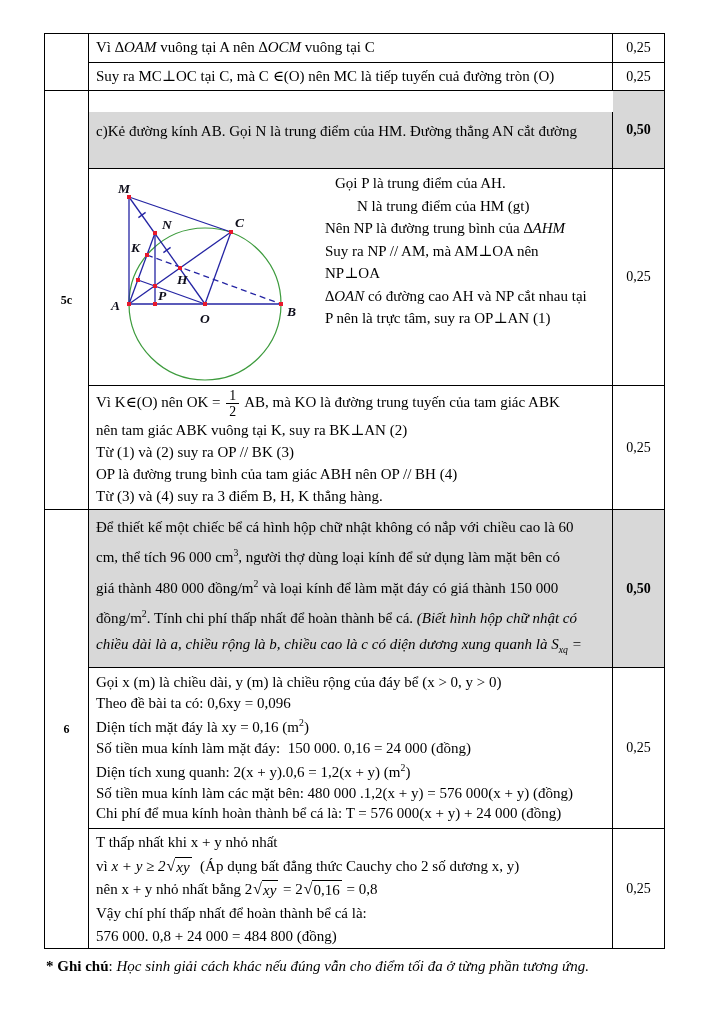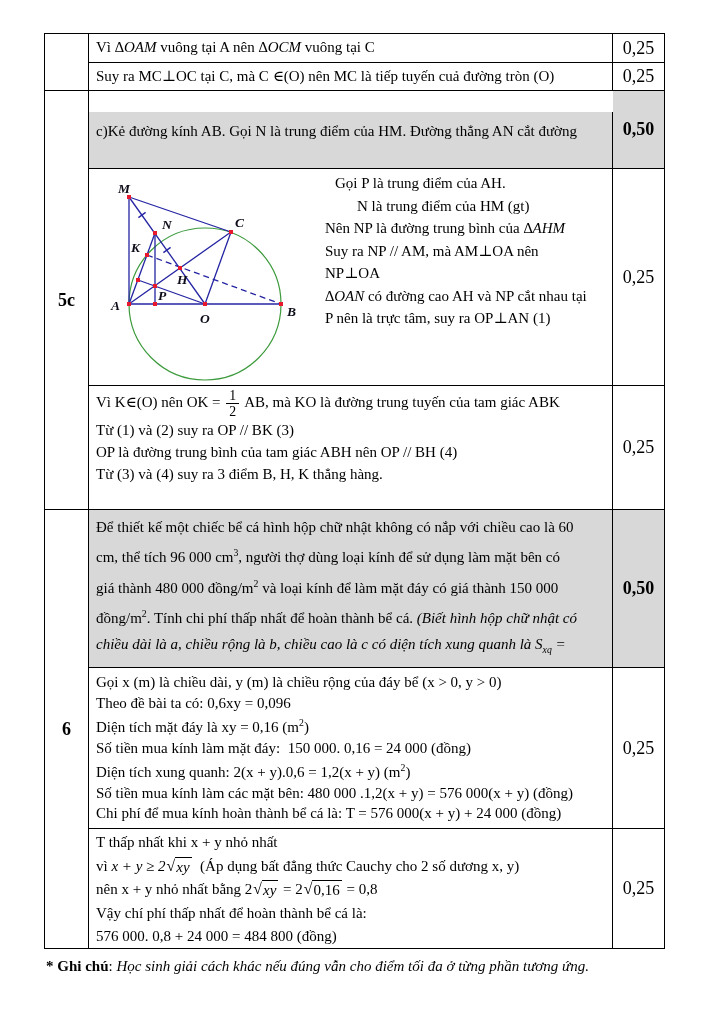--- a/index.html
+++ b/index.html
@@ -15,22 +15,22 @@
     grid-template-rows:29px 28px 78px 217px 124px 158px 161px 120px;
     border-top:1px solid var(--c-border,#000);
     border-left:1px solid var(--c-border,#000);
     background:#fff;
   }
   .cell{
     border-right:1px solid var(--c-border,#000);
     border-bottom:1px solid var(--c-border,#000);
     overflow:hidden;box-sizing:border-box;
   }
-  .left{display:flex;align-items:center;justify-content:center;font-weight:bold;font-size:18px;}
-  .score{display:flex;align-items:center;justify-content:center;font-size:18px;}
+  .left{display:flex;align-items:center;justify-content:center;font-weight:bold;font-size:12px;}
+  .score{display:flex;align-items:center;justify-content:center;font-size:14px;}
   .main{padding:3px 4px 0 7px;line-height:20px;}
   .shade{background:var(--c-shade,#d8d8d8);}
   .bd{font-weight:bold;}
   .it{font-style:italic;}
   .sup{vertical-align:super;font-size:0.65em;}
   .sub{vertical-align:sub;font-size:0.65em;}
   .line{white-space:nowrap;}
   #m2{line-height:27px;padding-top:6px;margin-top:21px;}
   #m3{padding:0;display:flex;}
   #m3 .proof{line-height:22.5px;padding-top:3px;width:272px;}
@@ -129,30 +129,31 @@
         <div class="line"><span class="it">∆OAN</span><span> có đường cao AH và NP cắt nhau tại</span></div>
         <div class="line"><span>P nên là trực tâm, suy ra OP</span><span>⊥</span><span>AN (1)</span></div>
       </div>
   </div>
 
   <div class="cell main" id="m4" style="grid-area:5/2">
       <div class="line"><span>Vì K</span><span>∈</span><span>(O) nên OK = </span><span class="frac">
           <span class="fn">1</span>
           <span class="fd">2</span>
         </span><span> AB, mà KO là đường trung tuyến của tam giác ABK</span></div>
+      <div class="line"><span>nên tam giác ABK vuông tại K, suy ra BK</span><span>⊥</span><span>AN (2)</span></div>
       <div class="line"><span>Từ (1) và (2) suy ra OP // BK (3)</span></div>
       <div class="line"><span>OP là đường trung bình của tam giác ABH nên OP // BH (4)</span></div>
       <div class="line"><span>Từ (3) và (4) suy ra 3 điểm B, H, K thẳng hàng.</span></div>
     </div>
   <div class="cell main shade" id="m5" style="grid-area:6/2">
       <div class="line"><span>Để thiết kế một chiếc bể cá hình hộp chữ nhật không có nắp với chiều cao là 60</span></div>
       <div class="line"><span>cm, thể tích 96 000 cm</span><span class="sup">3</span><span>, người thợ dùng loại kính để sử dụng làm mặt bên có</span></div>
       <div class="line"><span>giá thành 480 000 đồng/m</span><span class="sup">2</span><span> và loại kính để làm mặt đáy có giá thành 150 000</span></div>
       <div class="line"><span>đồng/m</span><span class="sup">2</span><span>. Tính chi phí thấp nhất để hoàn thành bể cá. </span><span class="it">(Biết hình hộp chữ nhật có</span></div>
-      <div class="line"><span class="it">chiều dài là a, chiều rộng là b, chiều cao là c có diện tích xung quanh là S</span><span class="sub it">xq</span><span class="it"> =</span></div>
+      <div class="line"><span class="it">chiều dài là a, chiều rộng là b, chiều cao là c có diện dương xung quanh là S</span><span class="sub it">xq</span><span class="it"> =</span></div>
       <div class="line"></div>
     </div>
   <div class="cell main" id="m6" style="grid-area:7/2">
       <div class="line"><span>Gọi x (m) là chiều dài, y (m) là chiều rộng của đáy bể (x &gt; 0, y &gt; 0)</span></div>
       <div class="line"><span>Theo đề bài ta có: 0,6xy = 0,096</span></div>
       <div class="line"><span>Diện tích mặt đáy là xy = 0,16 (m</span><span class="sup">2</span><span>)</span></div>
       <div class="line"><span>Số tiền mua kính làm mặt đáy:&nbsp; 150 000. 0,16 = 24 000 (đồng)</span></div>
       <div class="line"><span>Diện tích xung quanh: 2(x + y).0,6 = 1,2(x + y) (m</span><span class="sup">2</span><span>)</span></div>
       <div class="line"><span>Số tiền mua kính làm các mặt bên: 480 000 .1,2(x + y) = 576 000(x + y) (đồng)</span></div>
       <div class="line"><span>Chi phí để mua kính hoàn thành bể cá là: T = 576 000(x + y) + 24 000 (đồng)</span></div>

